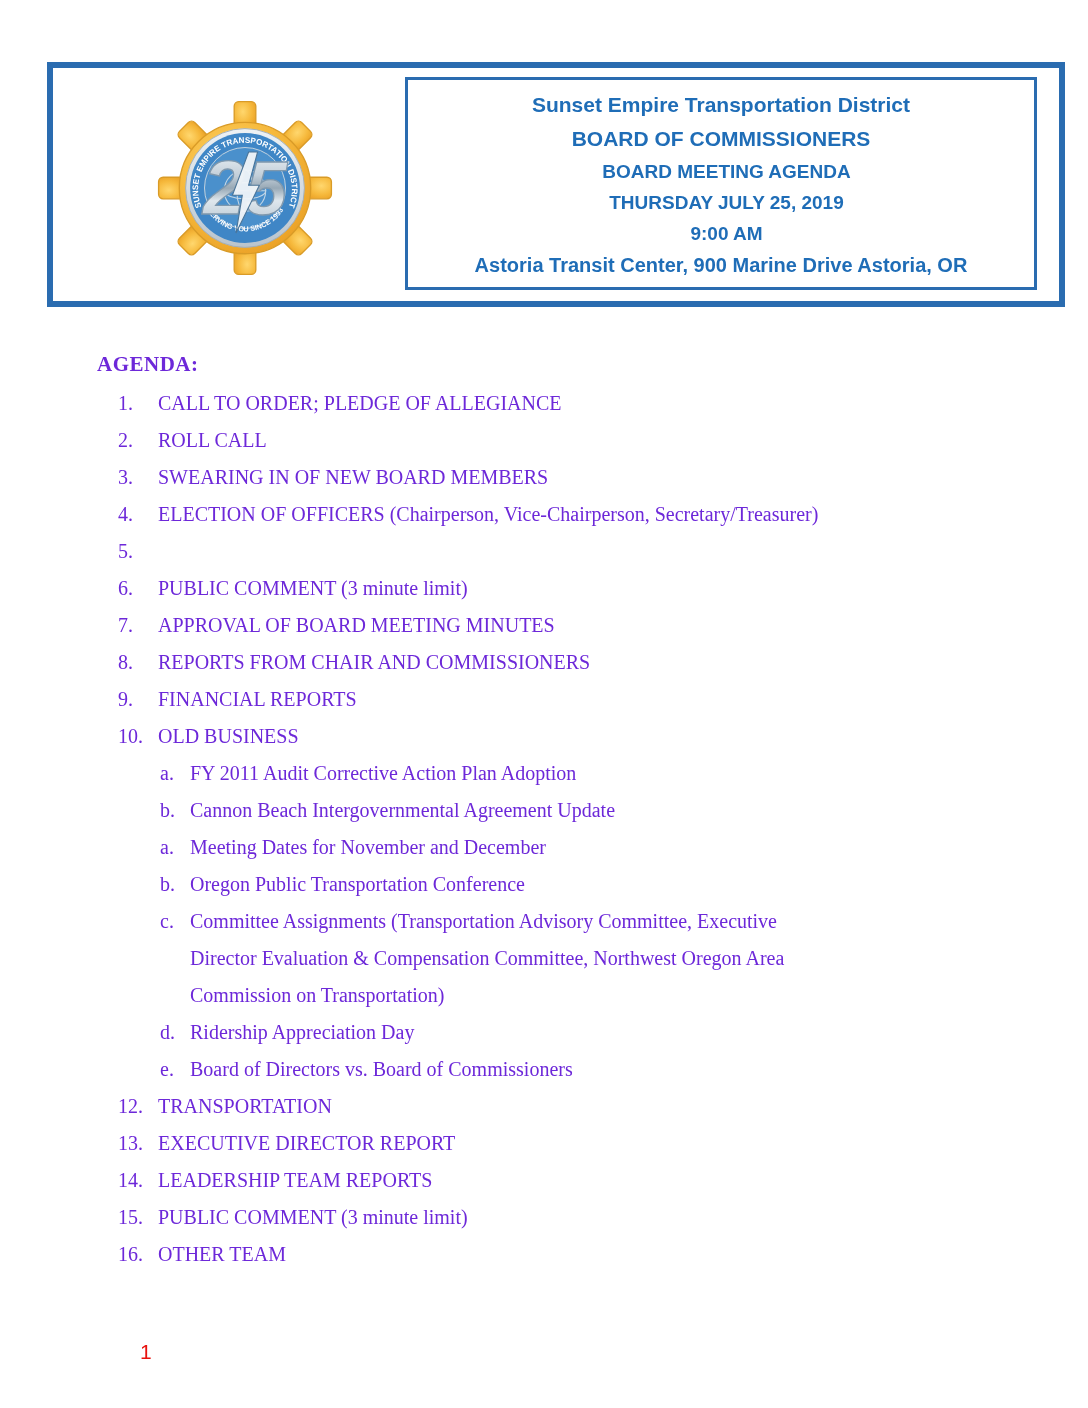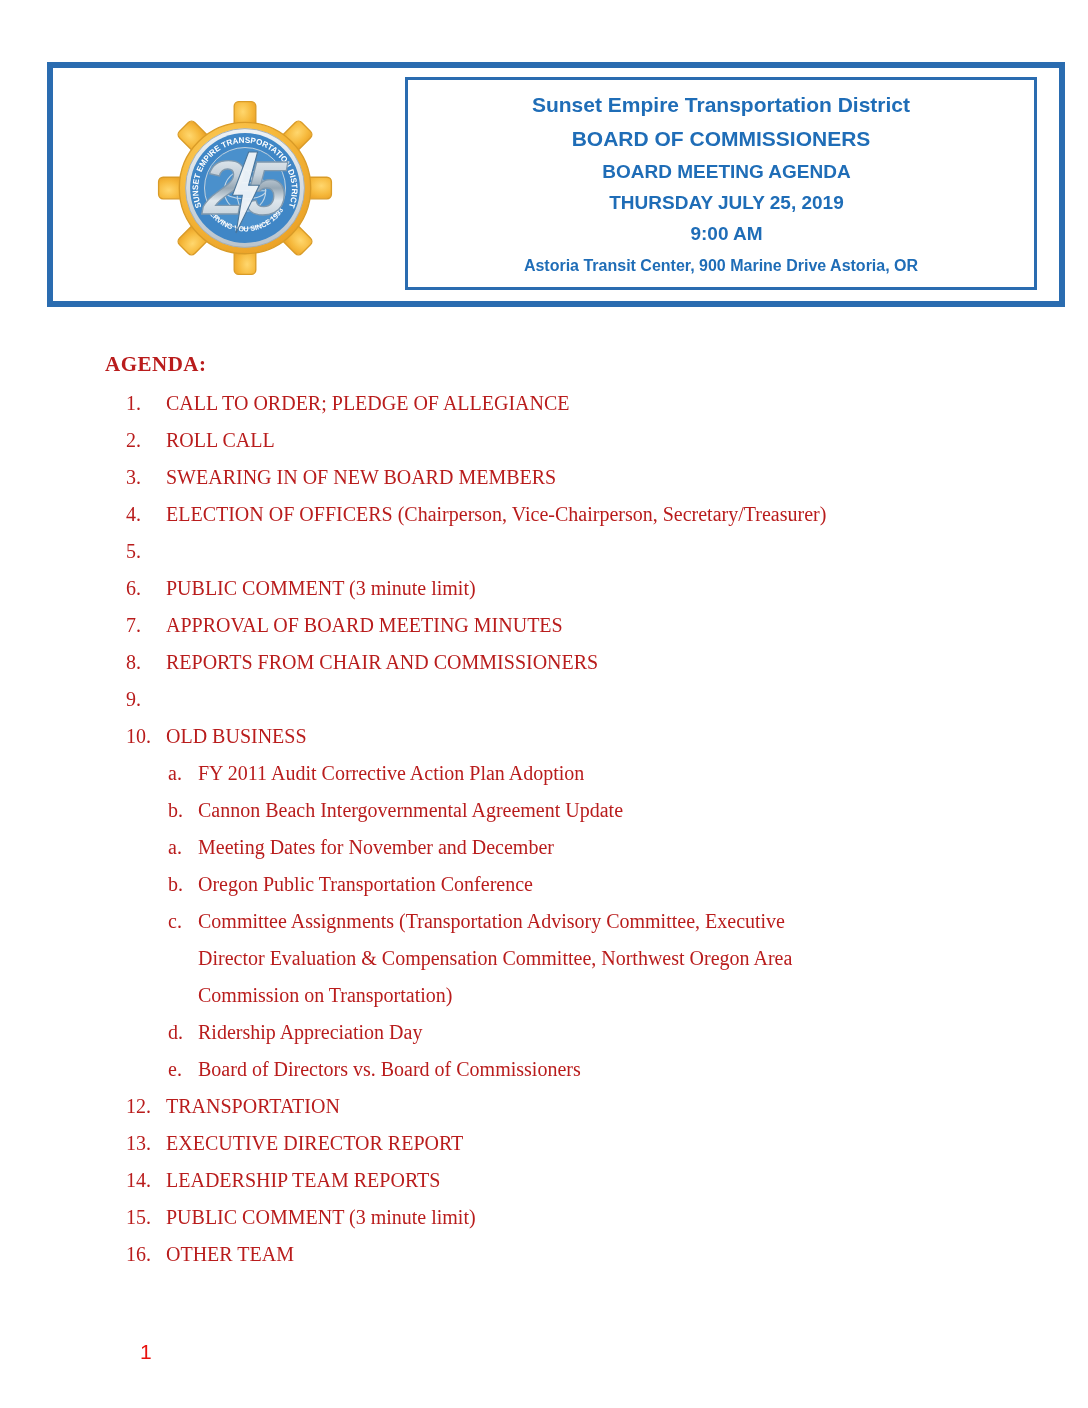--- a/index.html
+++ b/index.html
@@ -32,28 +32,28 @@
     width: 632px; height: 213px;
     border: 3px solid #2a6cb0;
     text-align: center;
     color: #1f6db7;
     font-family: "Liberation Sans", sans-serif;
     font-weight: bold;
     padding-top: 8px;
   }
   .h-line1, .h-line2 { font-size: 21px; line-height: 34px; }
   .h-line3, .h-line4, .h-line5 { font-size: 19px; line-height: 31px; padding-left: 11px; }
-  .h-line6 { font-size: 16px; line-height: 33px; }
+  .h-line6 { font-size: 20px; line-height: 33px; }
 
   
   .agenda {
     position: absolute;
-    left: 8px; top: 350px;
+    left: 0; top: 350px;
     width: 888px;
-    color: #b91c1c;
+    color: #6d28d9;
   }
   .agenda-heading {
     margin-left: 97px;
     font-size: 21px;
     font-weight: bold;
     line-height: 28px;
     letter-spacing: 0.5px;
   }
   .agenda-list { margin-top: 7px; }
   .agenda-row {
@@ -184,20 +184,21 @@
         <div class="agenda-row level-1">
     <span class="marker">7.</span>
     <span class="item-text">APPROVAL OF BOARD MEETING MINUTES</span>
   </div>
         <div class="agenda-row level-1">
     <span class="marker">8.</span>
     <span class="item-text">REPORTS FROM CHAIR AND COMMISSIONERS</span>
   </div>
         <div class="agenda-row level-1">
     <span class="marker">9.</span>
+    <span class="item-text">FINANCIAL REPORTS</span>
   </div>
         <div class="agenda-row level-1">
     <span class="marker">10.</span>
     <span class="item-text">OLD BUSINESS</span>
   </div>
         <div class="agenda-row level-2">
     <span class="marker">a.</span>
     <span class="item-text">FY 2011 Audit Corrective Action Plan Adoption</span>
   </div>
         <div class="agenda-row level-2">

